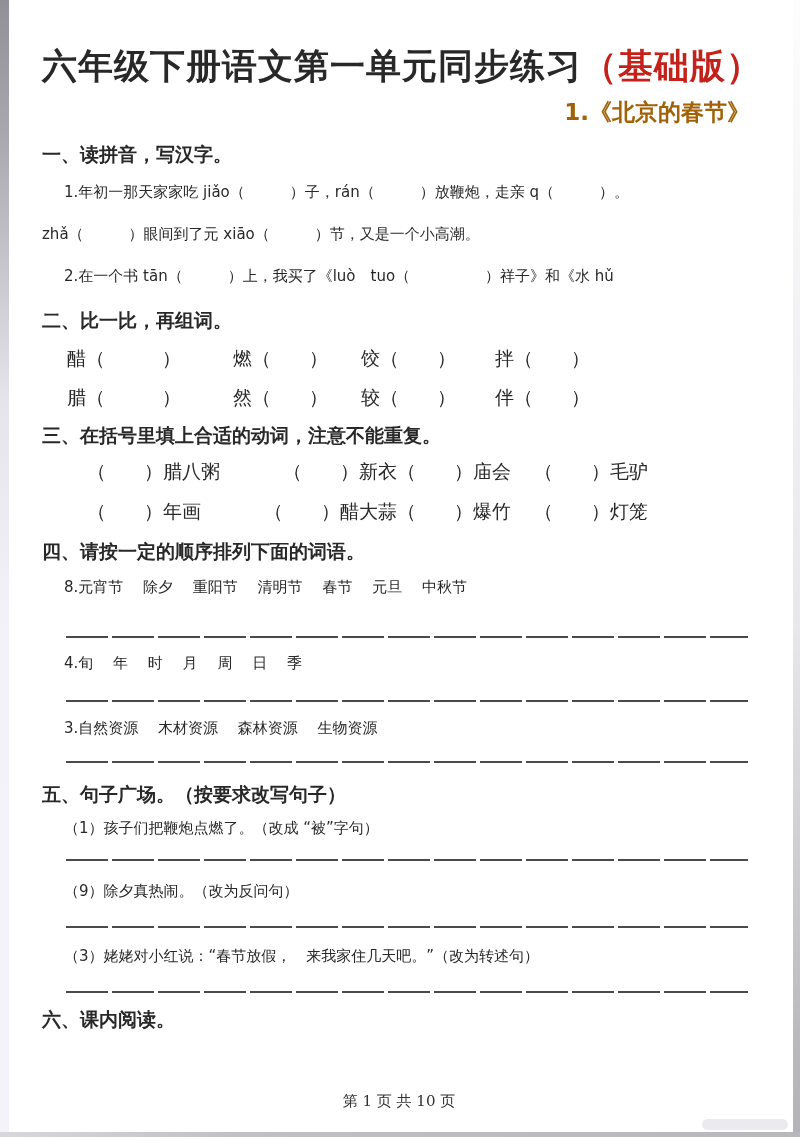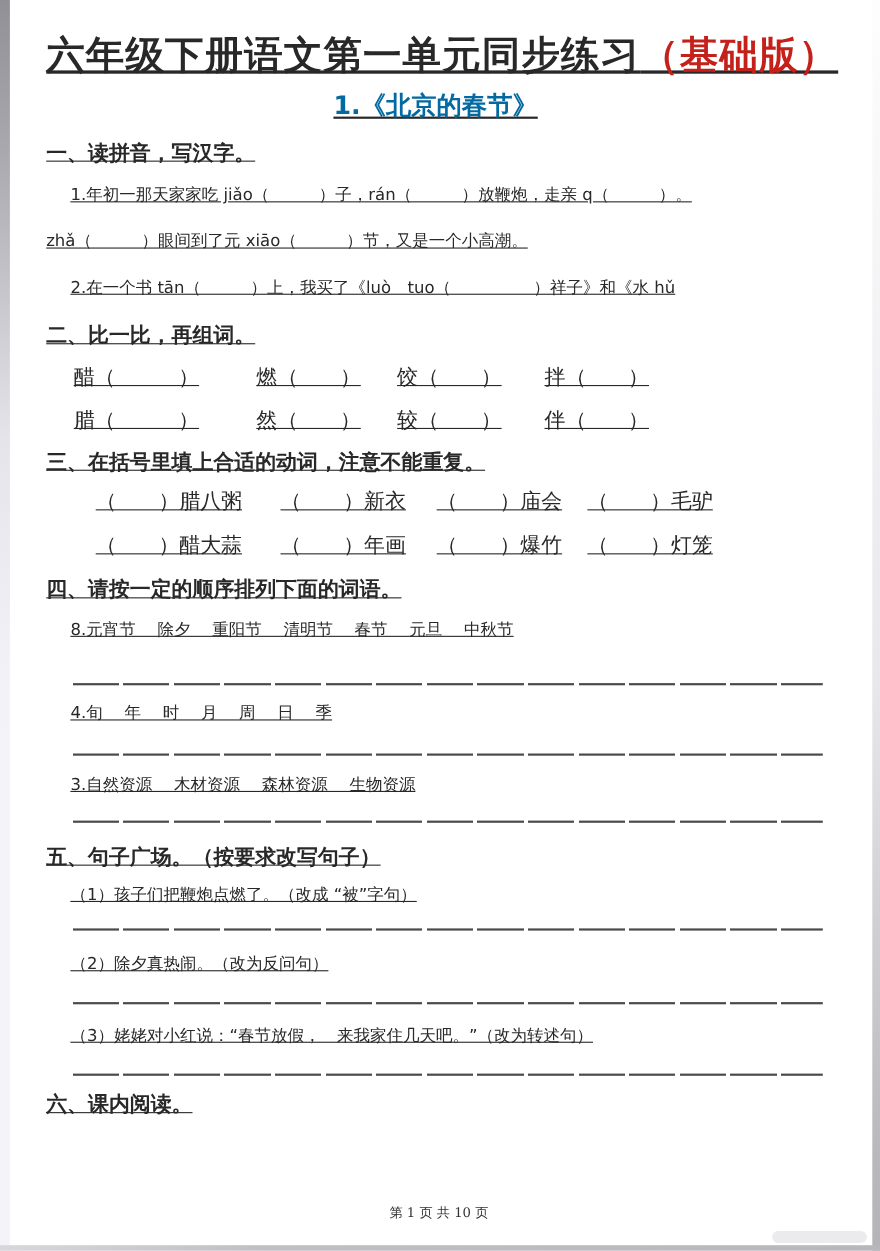--- a/index.html
+++ b/index.html
@@ -1,43 +1,43 @@
 <!DOCTYPE html>
 <html><head>
 <meta charset="utf-8">
 <style>
   html,body{margin:0;padding:0;}
   body{
     width:800px;height:1137px;position:relative;overflow:hidden;
     background:#ffffff;color:#282828;
     font-family:"DejaVu Sans","Liberation Sans",sans-serif;
   }
-  .doc{padding:28px 50px 0 42px;position:relative;text-decoration:underline;}
+  .doc{padding:43px 50px 0 42px;position:relative;}
   .title{text-align:center;font-size:35px;font-weight:bold;line-height:46px;white-space:nowrap;letter-spacing:1px;}
   .title .tag{color:#c5211b;font-family:"DejaVu Serif","Liberation Serif",serif;font-weight:bold;}
-  .subtitle{text-align:center;color:#0369a1;font-size:23px;font-weight:bold;line-height:30px;margin-top:8px;}
+  .subtitle{text-align:right;color:#a16207;font-size:23px;font-weight:bold;line-height:30px;margin-top:8px;}
   .h{font-weight:bold;font-size:19px;line-height:26px;white-space:nowrap;}
   .line{font-size:15px;line-height:26px;white-space:nowrap;}
   .ind{padding-left:22px;}
   .row{display:flex;font-size:19px;line-height:26px;white-space:nowrap;}
   .row-s2{padding-left:25px;}
   .row-s2 .cell:nth-child(1){width:166px;}
   .row-s2 .cell:nth-child(2){width:128px;}
   .row-s2 .cell:nth-child(3){width:134px;}
   .row-s3{padding-left:45px;}
   .row-s3 .cell:nth-child(1){width:168px;}
-  .row-s3 .cell:nth-child(2){width:142px;}
+  .row-s3 .cell:nth-child(2){width:142px;text-align:right;}
   .row-s3 .cell:nth-child(3){width:137px;}
   .answer-line{
     height:2px;margin-left:24px;margin-right:2px;
     background:repeating-linear-gradient(90deg,#4a4a4a 0 42px,transparent 42px 46px);
   }
   .footer{
     position:absolute;left:0;right:2px;bottom:26px;text-align:center;
-    font-family:"DejaVu Serif","Liberation Serif",serif;font-size:12px;color:#333;
+    font-family:"DejaVu Serif","Liberation Serif",serif;font-size:15px;color:#333;
   }
   .edge-left{position:absolute;left:0;top:0;bottom:0;width:9px;
     background:linear-gradient(180deg,#909096 0,#a8a8ae 12%,#e4e4ea 35%,#f2f2f8 55%,#f3f3f9 100%);}
   .edge-right{position:absolute;right:0;top:0;bottom:0;width:7px;
     background:linear-gradient(180deg,#fdfdfd 0,#e8e8ec 55%,#b9b9bd 92%,#b4b4b8 100%);}
   .edge-bottom{position:absolute;left:0;right:0;bottom:0;height:5px;
     background:linear-gradient(90deg,#d8d8dc,#c0c0c4 30%,#b8b8bc);}
   .thumb{position:absolute;right:12px;bottom:7px;width:86px;height:11px;border-radius:6px;background:#ebebee;}
 </style>
 </head>
@@ -70,38 +70,38 @@
   </div>
 
   <div class="h" style="margin-top:12px">三、在括号里填上合适的动词，注意不能重复。</div>
   <div class="row row-s3" style="margin-top:10px">
     <span class="cell">（　　）腊八粥</span>
     <span class="cell">（　　）新衣</span>
     <span class="cell">（　　）庙会</span>
     <span class="cell">（　　）毛驴</span>
   </div>
   <div class="row row-s3" style="margin-top:14px">
+    <span class="cell">（　　）年画</span>
     <span class="cell">（　　）醋大蒜</span>
-    <span class="cell">（　　）年画</span>
     <span class="cell">（　　）爆竹</span>
     <span class="cell">（　　）灯笼</span>
   </div>
 
   <div class="h" style="margin-top:14px">四、请按一定的顺序排列下面的词语。</div>
   <div class="line ind" style="margin-top:10px">8.元宵节　 除夕　 重阳节　 清明节　 春节　 元旦　 中秋节</div>
   <div class="answer-line" style="margin-top:36px"></div>
   <div class="line ind" style="margin-top:12px">4.旬　 年　 时　 月　 周　 日　 季</div>
   <div class="answer-line" style="margin-top:24px"></div>
   <div class="line ind" style="margin-top:13px">3.自然资源　 木材资源　 森林资源　 生物资源</div>
   <div class="answer-line" style="margin-top:20px"></div>
 
   <div class="h" style="margin-top:18px">五、句子广场。（按要求改写句子）</div>
   <div class="line ind" style="margin-top:8px">（1）孩子们把鞭炮点燃了。（改成 “被”字句）</div>
   <div class="answer-line" style="margin-top:18px"></div>
-  <div class="line ind" style="margin-top:17px">（2）除夕真热闹。（改为反问句）</div>
+  <div class="line ind" style="margin-top:17px">（9）除夕真热闹。（改为反问句）</div>
   <div class="answer-line" style="margin-top:22px"></div>
   <div class="line ind" style="margin-top:15px">（3）姥姥对小红说：“春节放假，　来我家住几天吧。”（改为转述句）</div>
   <div class="answer-line" style="margin-top:22px"></div>
 
   <div class="h" style="margin-top:13px">六、课内阅读。</div>
 
 </div>
 
 <div class="footer">第 1 页 共 10 页</div>
 

